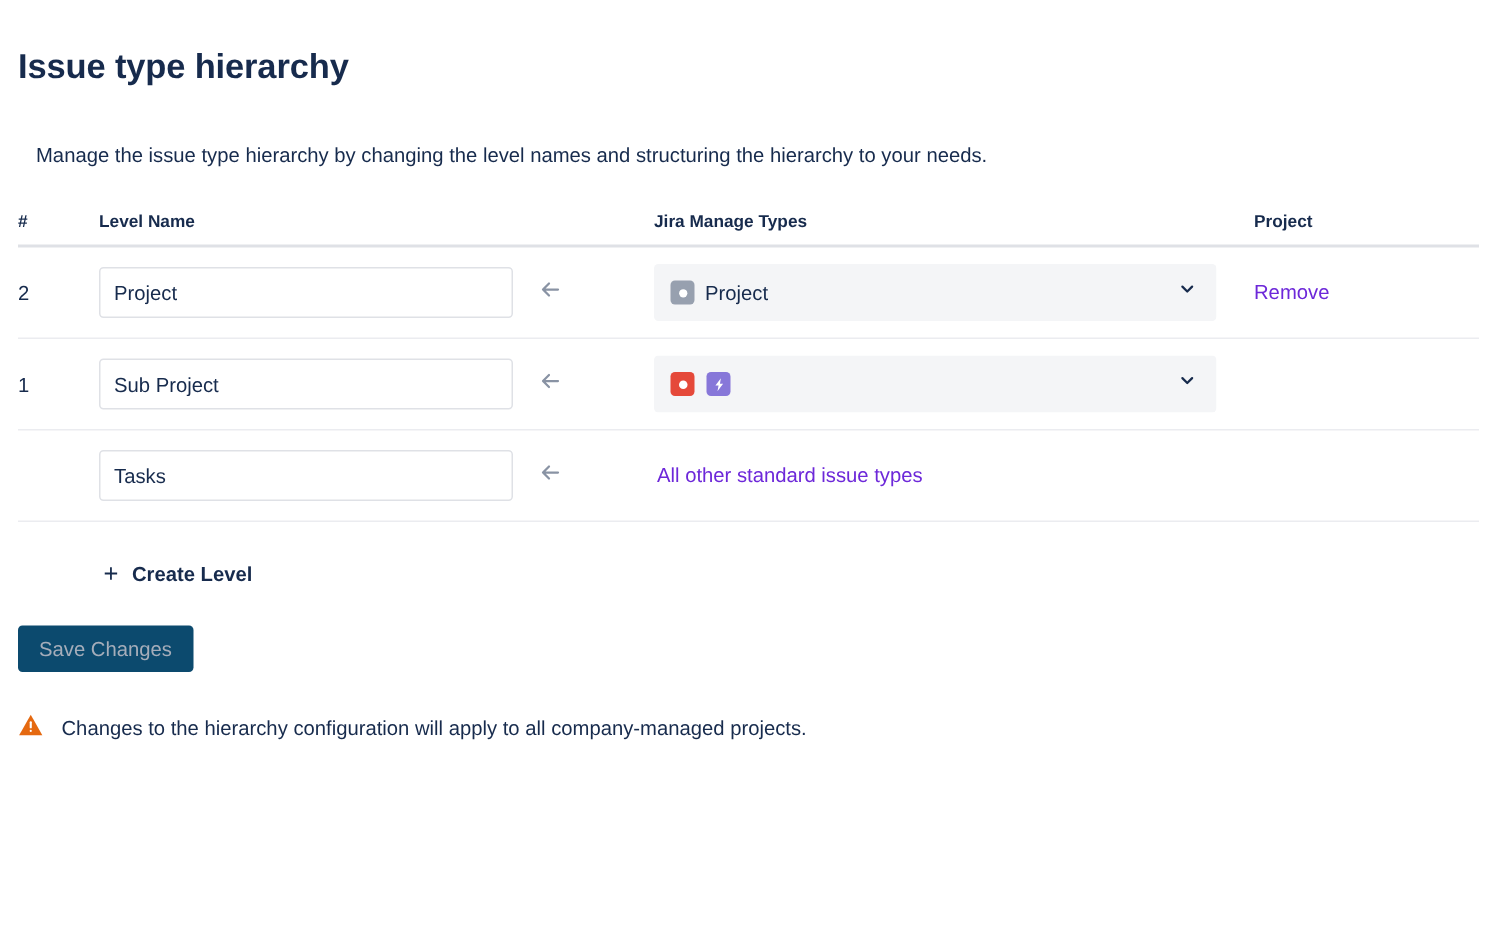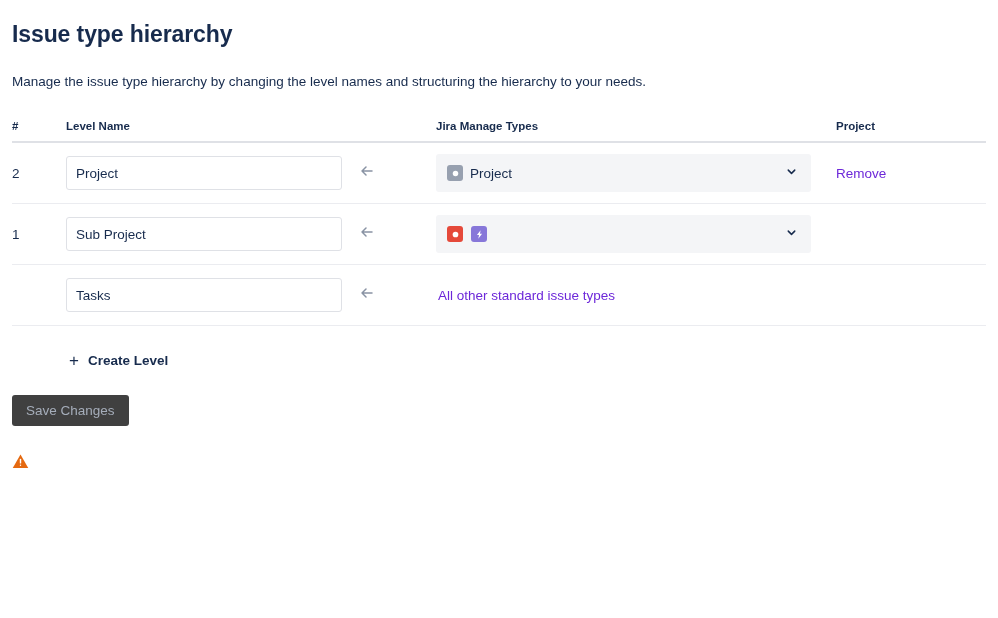--- a/index.html
+++ b/index.html
@@ -12,38 +12,38 @@
     height: 618px;
     font-family: "Liberation Sans", sans-serif;
     color: #172b4d;
     overflow: hidden;
   }
   .page {
     position: relative;
     width: 880px;
     height: 618px;
     box-sizing: border-box;
-    padding: 2px 12px;
+    padding: 12px 12px;
   }
 
   
   .page-title {
     font-size: 23px;
     font-weight: 600;
     color: #172b4d;
     letter-spacing: -0.1px;
     margin: 0;
     padding-top: 17px;
     line-height: 30px;
   }
   .page-desc {
     font-size: 13.5px;
     color: #172b4d;
     line-height: 19px;
-    margin: 0;
+    margin: 12px;
     padding-top: 23px;
   }
   .learn-link {
     display: inline-block;
     font-size: 13.5px;
     color: #0052cc;
     text-decoration: underline;
     line-height: 19px;
     margin-top: 11px;
     cursor: pointer;
@@ -181,21 +181,21 @@
   .plus-glyph {
     font-size: 17px;
     font-weight: 400;
     line-height: 1;
     color: #172b4d;
   }
 
   
   .save-row { margin-top: 21px; }
   .save-btn {
-    background: #404040;
+    background: #0c4a6e;
     border: none;
     border-radius: 3px;
     font-family: "Liberation Sans", sans-serif;
     font-size: 13.5px;
     color: #a5adba;
     padding: 8px 14px;
     cursor: default;
   }
 
   
@@ -345,15 +345,16 @@
   </div>
 
   <div class="warn-row">
     <span>
       <svg width="17" height="17" viewBox="0 0 18 18">
         <path d="M9 1.6L17.2 16H0.8L9 1.6Z" fill="#e56910"></path>
         <rect x="8.25" y="6.2" width="1.5" height="5" rx="0.7" fill="#ffffff"></rect>
         <rect x="8.25" y="12.2" width="1.5" height="1.6" rx="0.75" fill="#ffffff"></rect>
       </svg>
     </span>
+    <span class="warn-text">Changes to the hierarchy configuration will apply to all company-managed projects.</span>
   </div>
 
 </div>
 
 </body></html>

